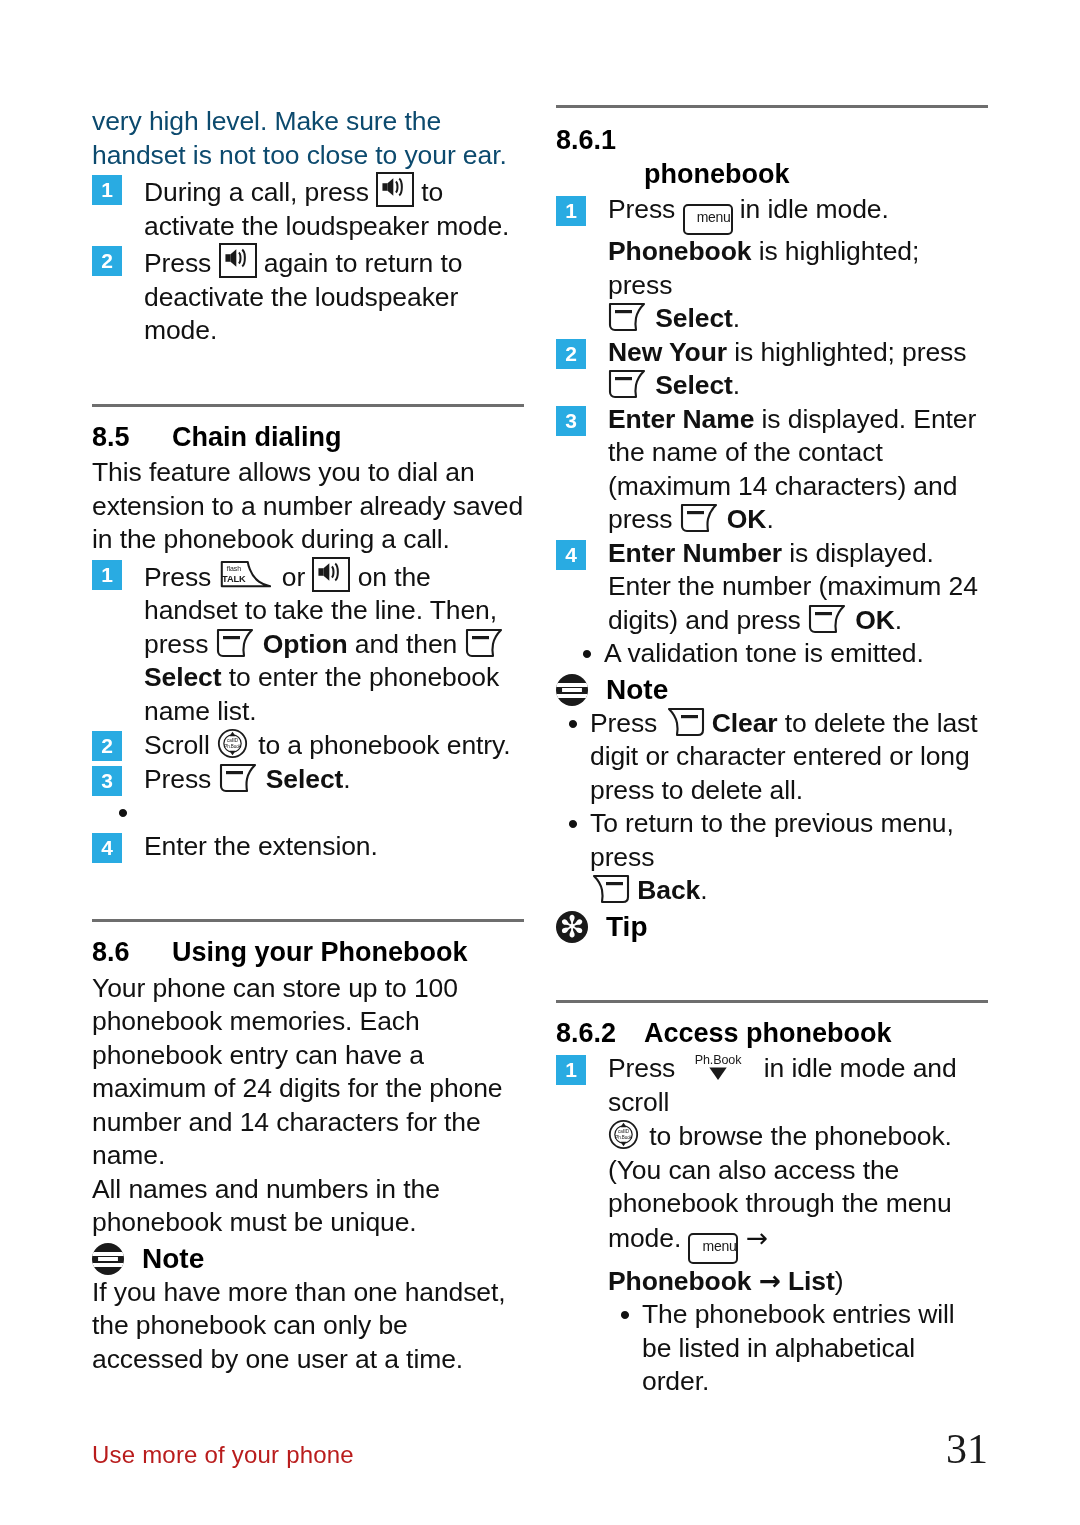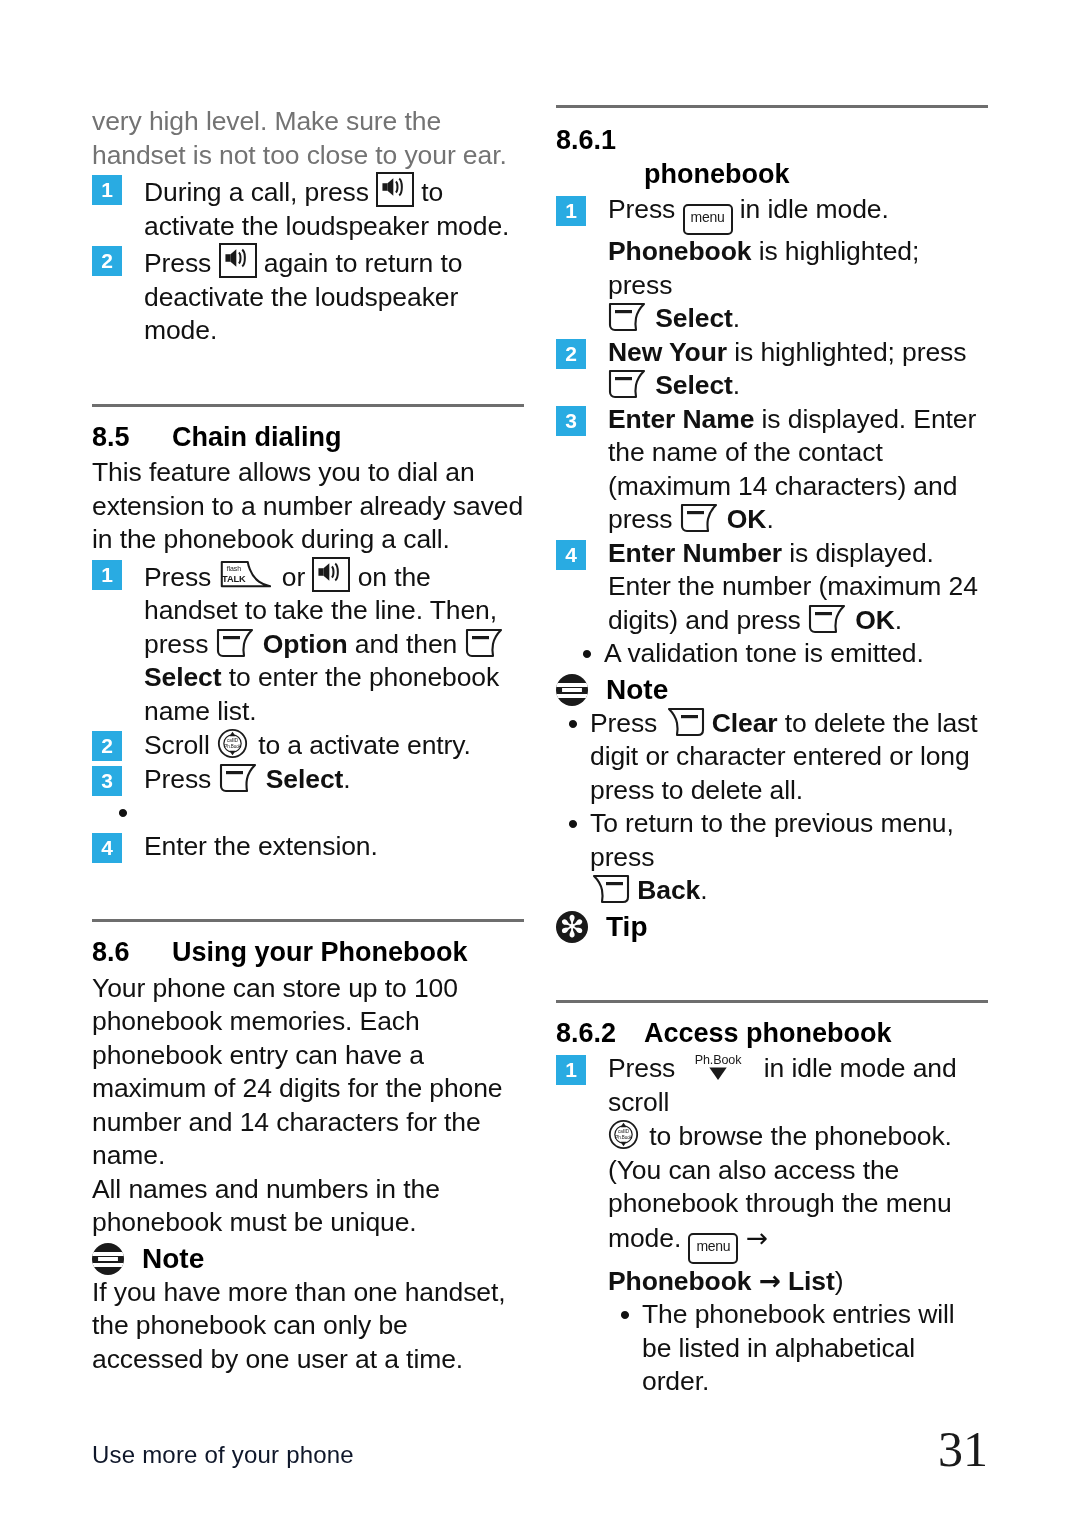--- a/index.html
+++ b/index.html
@@ -21,21 +21,21 @@
   .rule { height:3px; background:#6e6e6e; margin:0 0 14px 0; width:100%; }
   .rule.rule-top { margin-bottom:16px; }
 
   
   .para, .step-text, .bullet-text, .note-body {
     font-size:26.5px;
     line-height:33.5px;
     letter-spacing:-0.1px;
   }
   .para { margin:0 0 0 0; }
-  .blue { color:#737373; }
+  .blue { color:#0c4a6e; }
   .b { font-weight:bold; }
 
   .h2, .h3 {
     font-weight:bold;
     font-size:27px;
     line-height:33.5px;
     display:flex;
     margin:0 0 2px 0;
     color:#000;
   }
@@ -111,21 +111,21 @@
   .k-soft { width:40px; height:30px; }
   .k-soft svg { display:block; }
 
   
   .k-menu {
     width:46px; height:27px;
     border:2.5px solid #1a1a1a;
     border-radius:5px;
     font-size:14px;
     line-height:23px;
-    text-align:center;
+    text-align:right;
     letter-spacing:-0.3px;
     vertical-align:-4px;
     color:#1a1a1a;
     font-family:"Liberation Sans", sans-serif;
   }
 
   
   .k-spk {
     width:34px; height:31px;
     border:2.5px solid #1a1a1a;
@@ -145,27 +145,27 @@
   .k-phbook {
     width:74px; height:30px; vertical-align:-6px;
   }
   .k-phbook svg { display:block; }
 
   .arrow { font-family:"DejaVu Sans", sans-serif; }
 
   
   .footer { position:absolute; left:92px; top:1440px; width:896px; }
   .footer-text {
-    color:#0f172a; font-size:24px; line-height:30px;
+    color:#b91c1c; font-size:24px; line-height:30px;
     letter-spacing:0.2px;
     display:inline-block;
   }
   .page-no {
     position:absolute; right:0; top:-14px;
-    font-size:50px; line-height:46px; color:#1a1a1a;
+    font-size:42px; line-height:46px; color:#1a1a1a;
     font-family:"Liberation Serif", serif;
   }
   .spacer-lg { height:56px; }
 </style>
 </head>
 <body>
 
 <div class="page">
 
   <div class="col col-left">
@@ -223,21 +223,21 @@
 
     <div class="step">
       <div class="badge">2</div>
       <div class="step-text"><span>Scroll </span><span class="key k-nav"><svg viewBox="0 0 34 34" width="31" height="31">
               <circle cx="17" cy="17" r="15" fill="none" stroke="#1a1a1a" stroke-width="2"></circle>
               <circle cx="17" cy="17" r="9.5" fill="none" stroke="#1a1a1a" stroke-width="1.3"></circle>
               <path d="M17 4l3.4 5h-6.8z" fill="#1a1a1a"></path>
               <path d="M17 30l-3.4-5h6.8z" fill="#1a1a1a"></path>
               <text x="17" y="15" font-family="Liberation Sans, sans-serif" font-size="5" text-anchor="middle" fill="#1a1a1a">callID</text>
               <text x="17" y="22" font-family="Liberation Sans, sans-serif" font-size="5" text-anchor="middle" fill="#1a1a1a">Ph.Book</text>
-            </svg></span><span> to a activate entry.</span></div>
+            </svg></span><span> to a phonebook entry.</span></div>
     </div>
 
     <div class="step">
       <div class="badge">3</div>
       <div class="step-text"><span>Press </span><span class="key k-soft"><svg viewBox="0 0 40 30" width="40" height="30">
               <path d="M2 2h34c-4 4-7 9-8 14c-0.6 3-0.6 8 0 12H7c-3 0-5-2-5-5z" fill="#ffffff" stroke="#1a1a1a" stroke-width="2.1" stroke-linejoin="round"></path>
               <rect x="7" y="8" width="17" height="3.2" fill="#1a1a1a"></rect>
             </svg></span> <span class="b">Select</span><span>.</span></div>
     </div>
 

